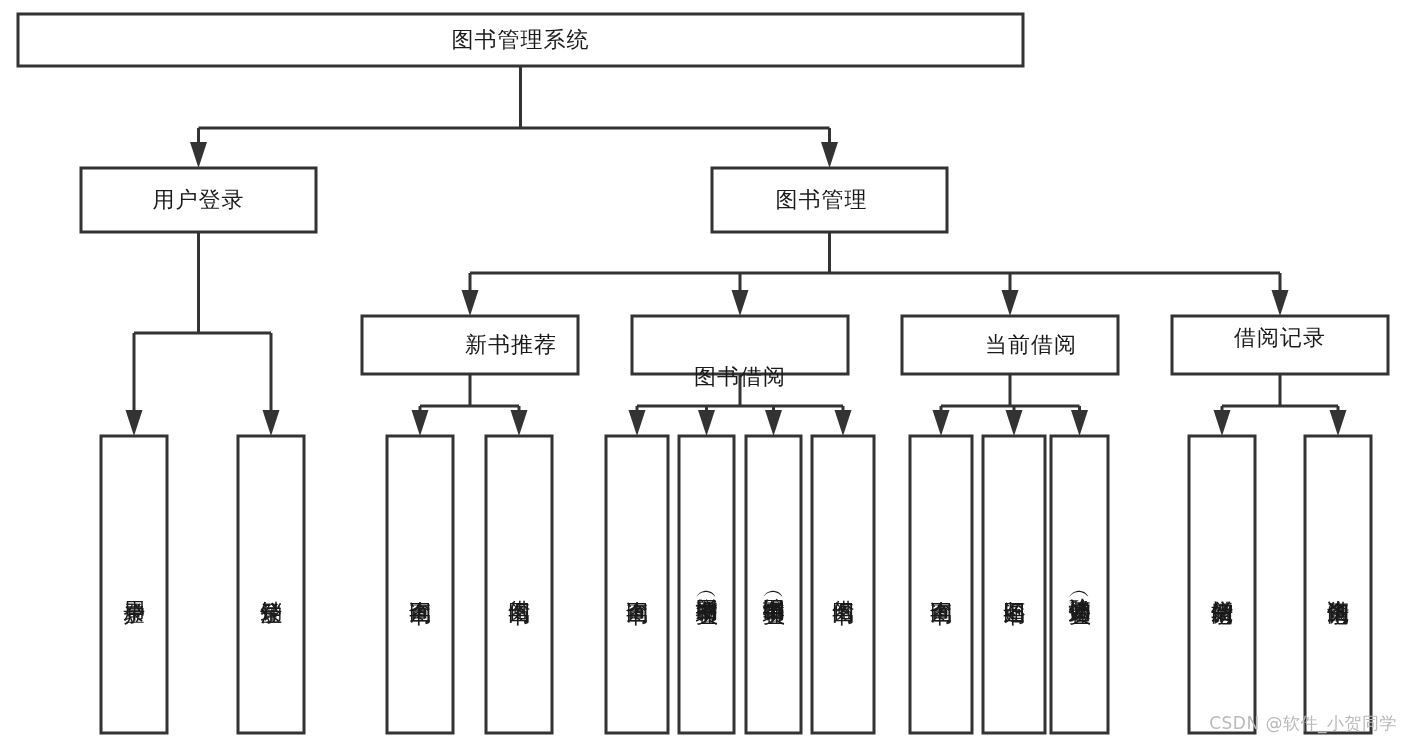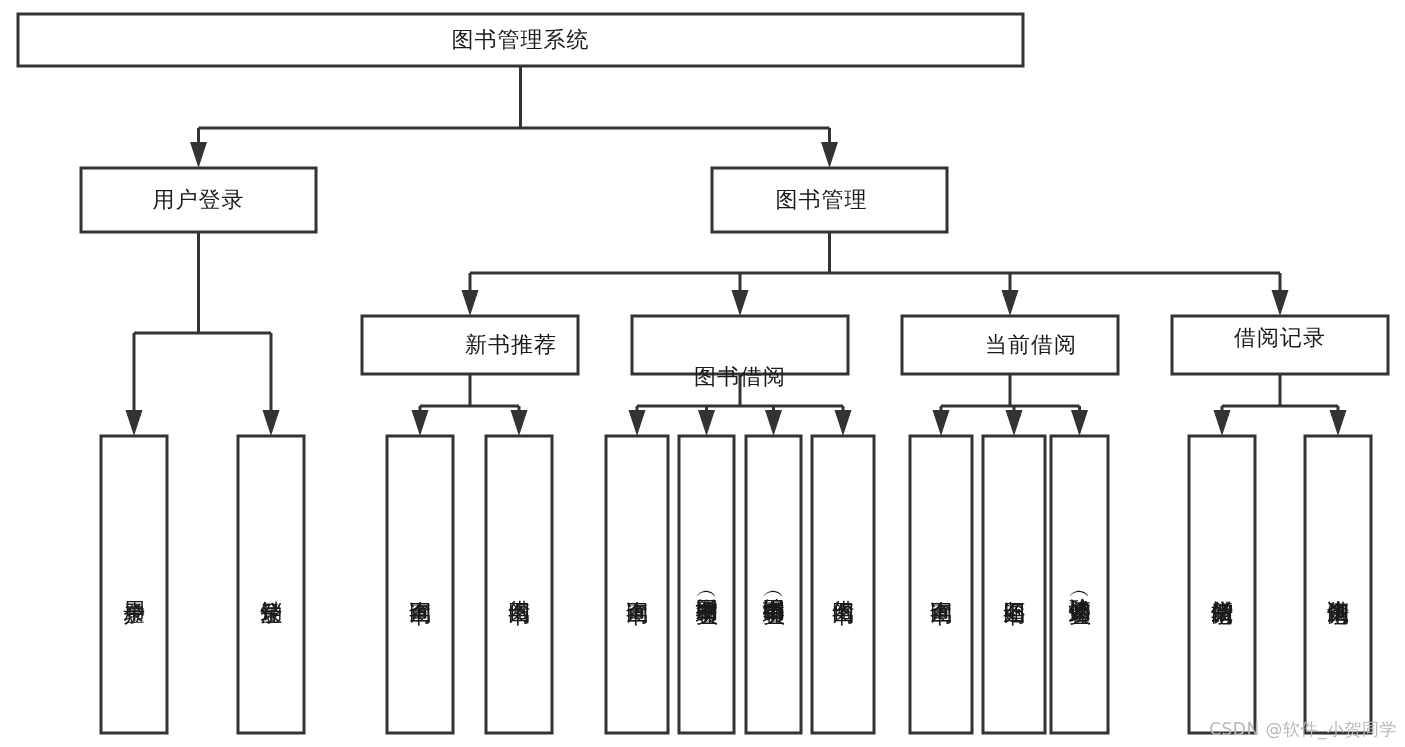--- a/index.html
+++ b/index.html
@@ -38,21 +38,21 @@
     fill: none;
     stroke-linecap: butt;
   }
   .arrow-head {
     fill: #333333;
     stroke: none;
   }
   .watermark {
     position: absolute;
     right: 8px;
-    bottom: 6px;
+    bottom: 12px;
     font-family: "DejaVu Sans", "Liberation Sans", sans-serif;
     font-size: 17px;
     color: #b9b9b9;
     white-space: nowrap;
     user-select: none;
     letter-spacing: 0.5px;
     margin-top: 44px;
   }
   .vlabel-wrap {
     position: absolute;

